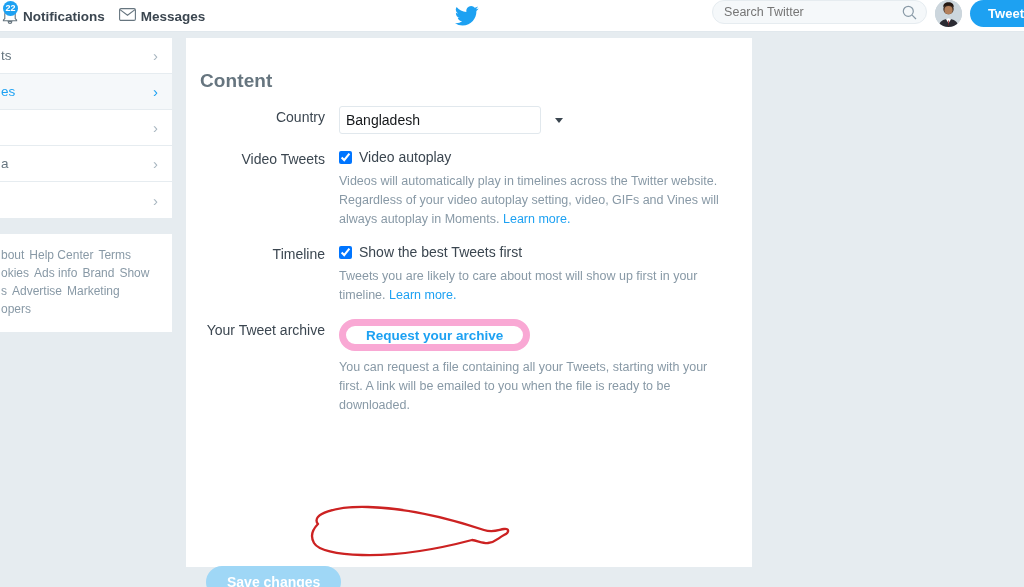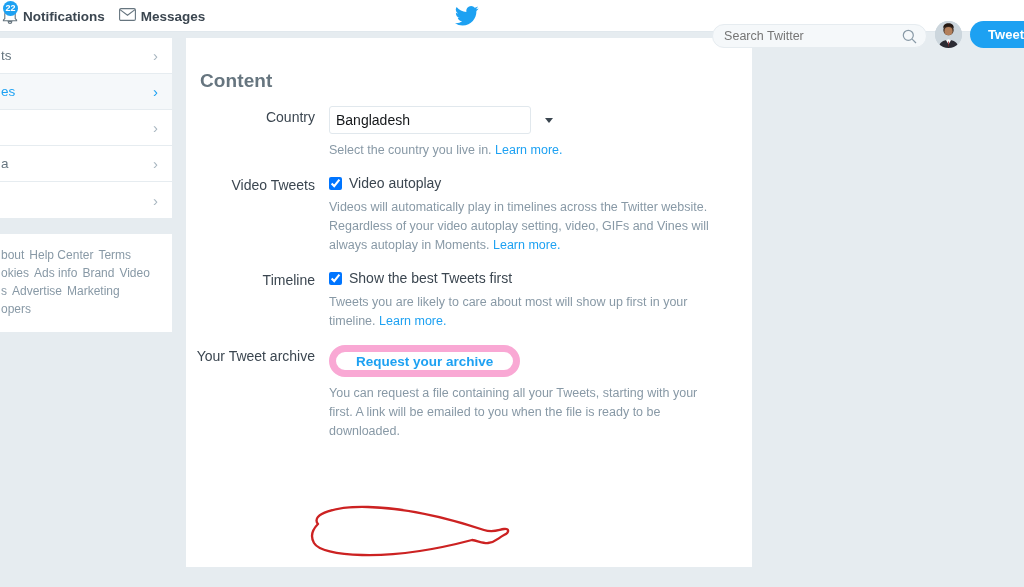--- a/index.html
+++ b/index.html
@@ -66,22 +66,21 @@
   .logo-center {
     position: absolute;
     left: 455px; top: 5px;
     width: 24px; height: 22px;
   }
   .nav-right {
     position: absolute;
     right: 0; top: 0;
     height: 32px;
     display: flex;
-    align-items: flex-end;
-    margin-top: 16px;
+    align-items: flex-start;
   }
   .search-box {
     position: relative;
     width: 215px; height: 24px;
     background: #f5f8fa;
     border: 1px solid #e6ecf0;
     border-radius: 14px;
     box-sizing: border-box;
     display: flex;
     align-items: center;
@@ -194,21 +193,21 @@
     font-size: 19px;
     font-weight: bold;
     color: #66757f;
     padding: 32px 8px 0 14px;
     margin: 0;
     letter-spacing: .1px;
   }
 
   .form-row {
     display: flex;
-    padding-left: 10px;
+    padding-left: 20px;
     margin-top: 14px;
   }
   .row-label {
     width: 133px;
     flex: 0 0 133px;
     text-align: right;
     padding-right: 14px;
     box-sizing: border-box;
     font-size: 14px;
     color: #3b4650;
@@ -404,42 +403,38 @@
 
     <div class="side-row">
       <span></span>
       <span class="chev">›</span>
     </div>
 
   </div>
 
   <div class="side-footer">
     <a href="#">bout</a><a href="#">Help Center</a><a href="#">Terms</a><br>
-    <a href="#">okies</a><a href="#">Ads info</a><a href="#">Brand</a><a href="#">Video</a><br>
+    <a href="#">okies</a><a href="#">Ads info</a><a href="#">Brand</a><a href="#">Show</a><br>
     <a href="#">s</a><a href="#">Advertise</a><a href="#">Marketing</a><br>
     <a href="#">opers</a>
   </div>
 </div>
 
 <div class="panel">
 
   <h2 class="panel-title">Content</h2>
 
   <div class="form-row">
     <div class="row-label">Country</div>
     <div class="row-field">
       <div class="select-wrap">
         <select class="country">
           <option>Bangladesh</option>
         </select>
         <span class="arrow"></span>
-      </div>
-      <div class="hint">
-        <span>Select the country you live in.</span>
-        <a href="#" class="linky">Learn more.</a>
       </div>
     </div>
   </div>
 
   <div class="form-row">
     <div class="row-label">Video Tweets</div>
     <div class="row-field">
       <label class="check-line">
         <input type="checkbox" checked="" style="">
         <span>Video autoplay</span>

